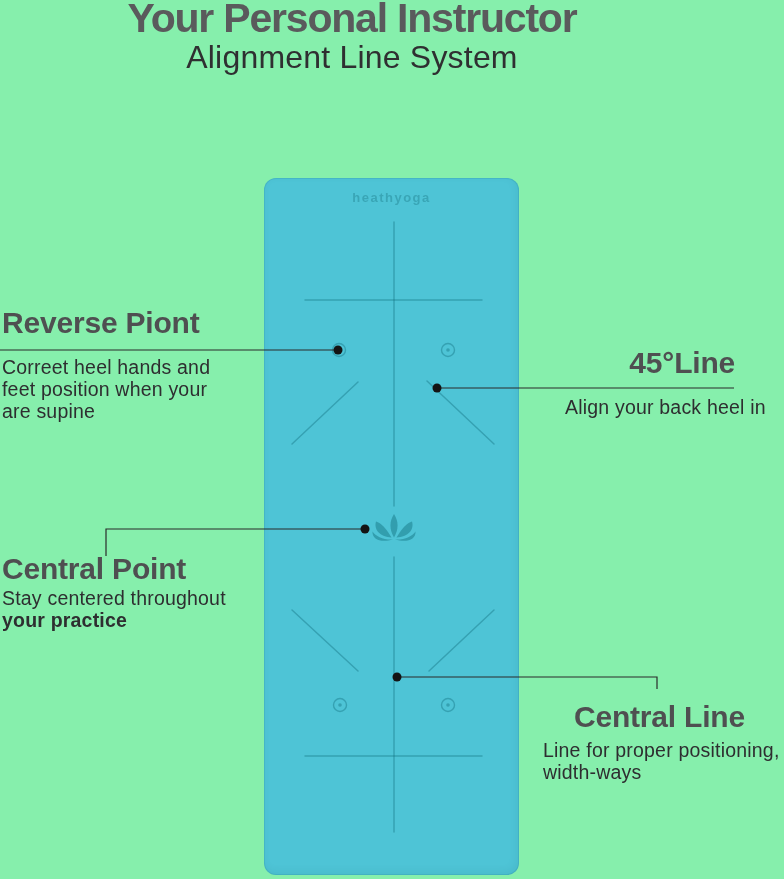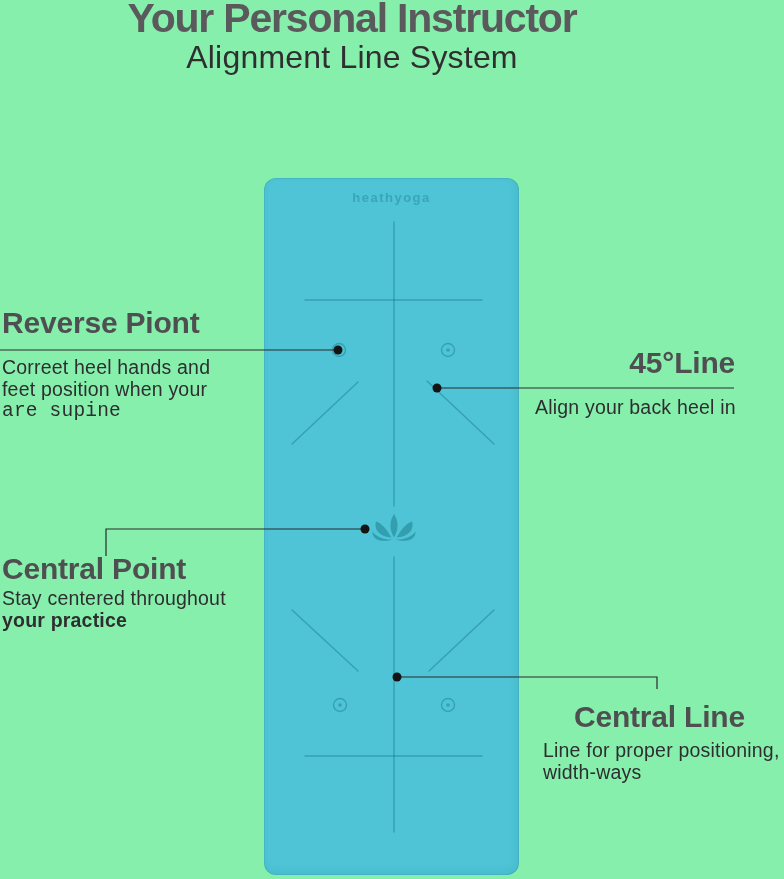--- a/index.html
+++ b/index.html
@@ -58,23 +58,23 @@
     position:absolute;font-size:30px;line-height:36px;font-weight:700;
     color:var(--heading);white-space:nowrap;z-index:3;letter-spacing:-0.2px;
   }
   .co-line{
     position:absolute;font-size:19.5px;line-height:22px;font-weight:400;
     color:var(--body);white-space:nowrap;z-index:3;letter-spacing:0.2px;
   }
   .t-reverse{left:2px;top:305px;}
   .b-reverse-0{left:2px;top:356px;}
   .b-reverse-1{left:2px;top:378px;}
-  .b-reverse-2{left:2px;top:400px;font-family:Liberation Mono, monospace;}
+  .b-reverse-2{left:2px;top:400px;}
   .t-line45{left:430px;top:345px;width:305px;text-align:right;}
-  .b-line45-0{left:535px;top:396px;}
+  .b-line45-0{left:565px;top:396px;}
   .b-line45-1{left:535px;top:420px;}
   .t-central-point{left:2px;top:551px;}
   .b-central-point-0{left:2px;top:587px;}
   .b-central-point-1{left:2px;top:609px;font-weight:bold;}
   .t-central-line{left:543px;top:699px;margin-left:31px;}
   .b-central-line-0{left:543px;top:739px;}
   .b-central-line-1{left:543px;top:761px;}
 </style>
 </head>
 <body>

